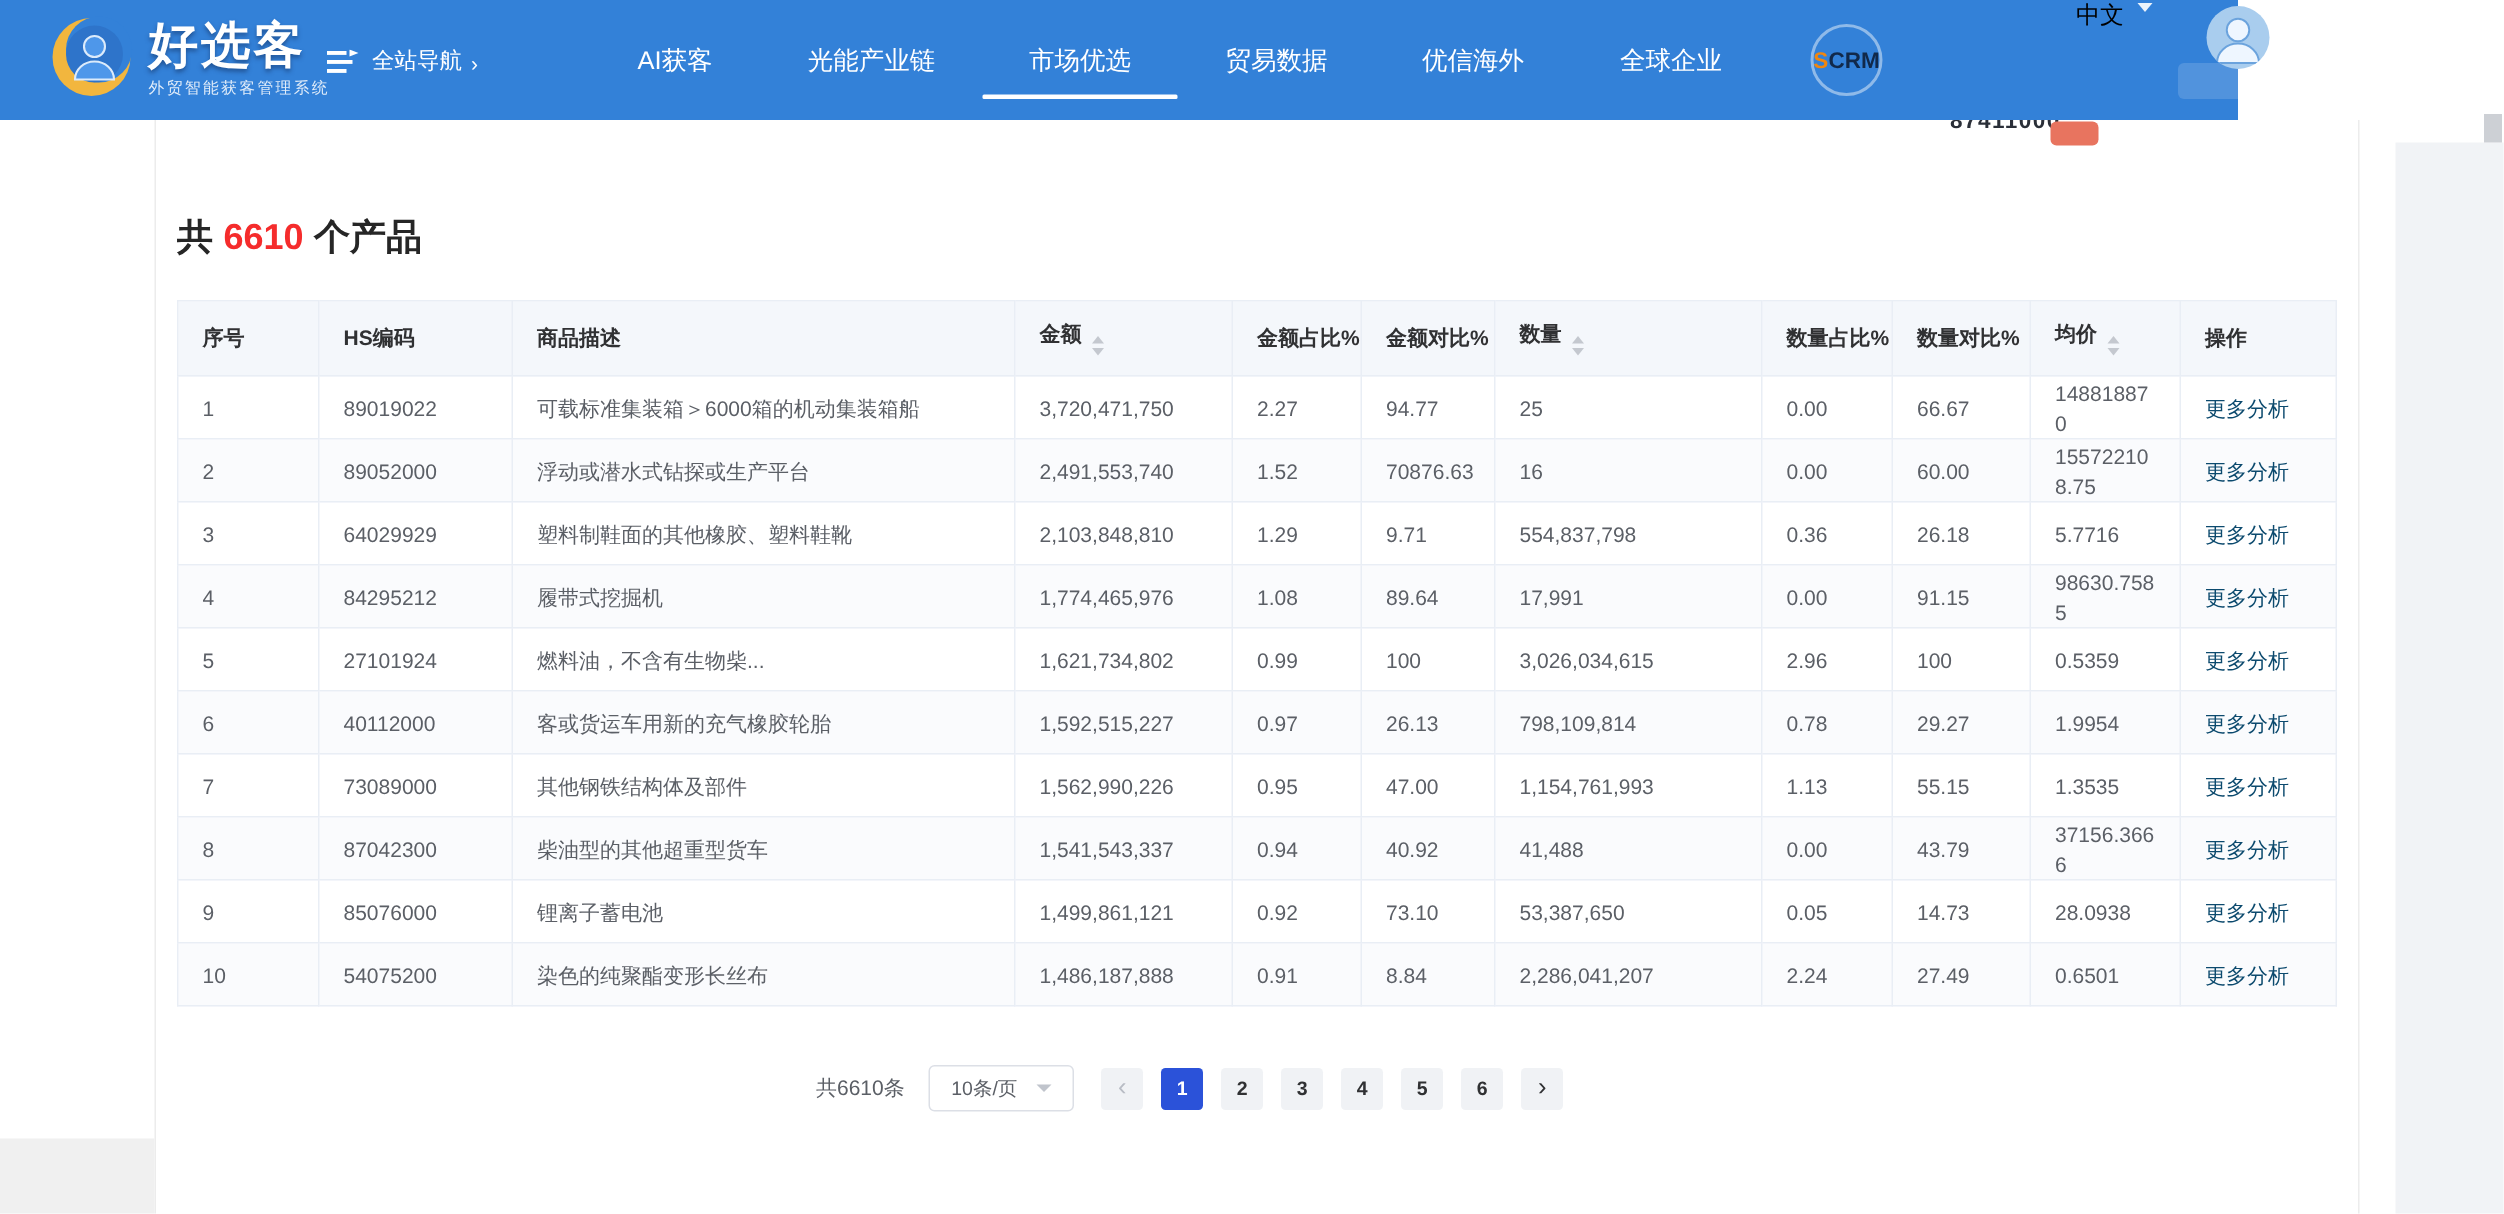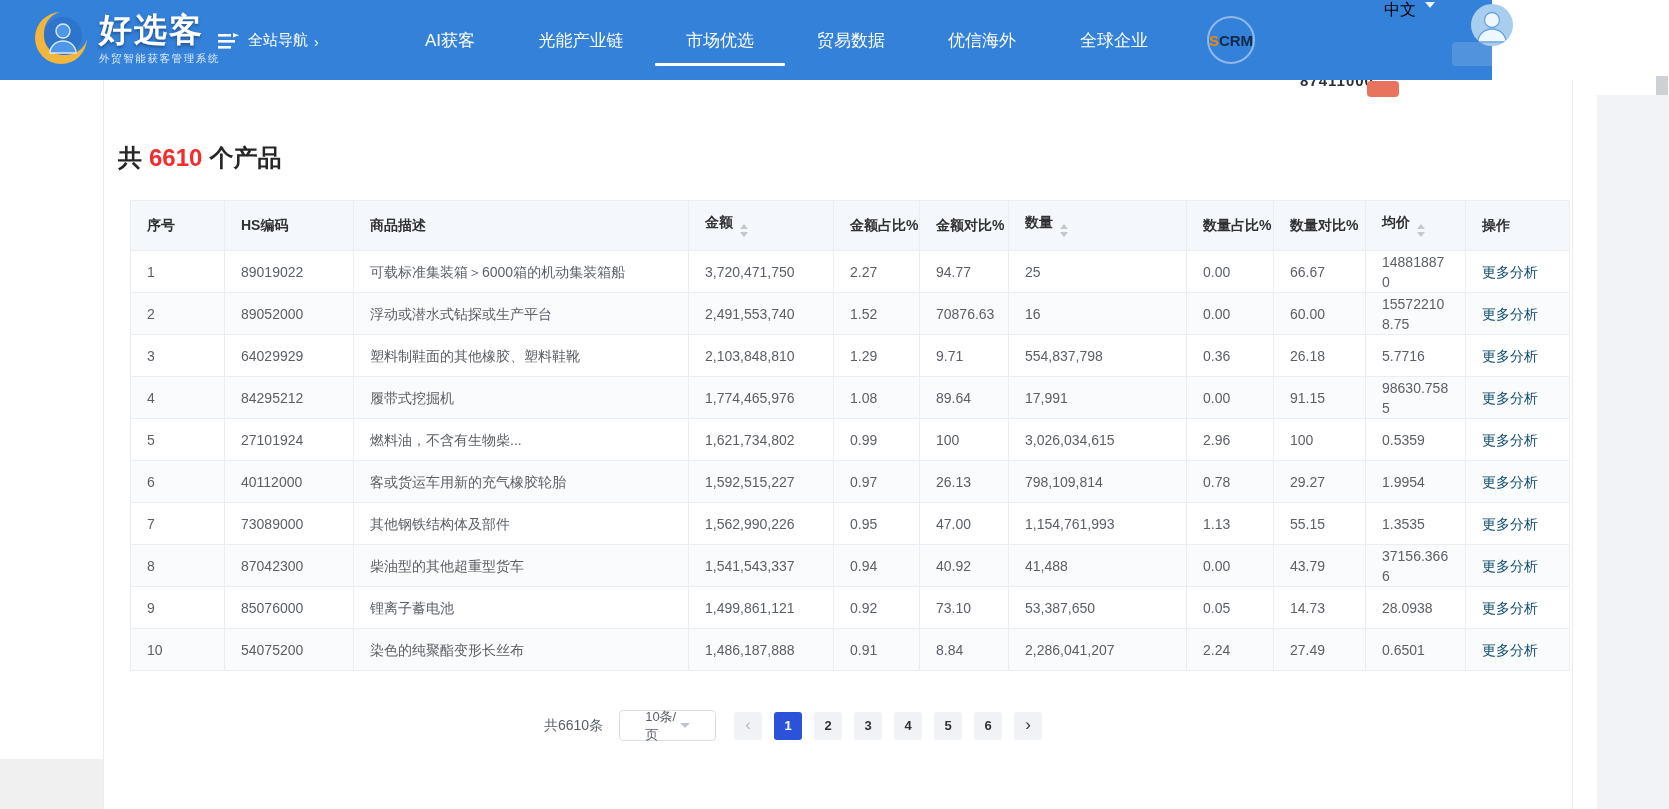--- a/index.html
+++ b/index.html
@@ -49,41 +49,41 @@
           border-left:1px solid #ececec; border-right:1px solid #ececec; }
   .right-strip { position:absolute; left:1597px; top:95px; width:72px; height:714px; background:#f1f3f6; }
   .scroll-nub { position:absolute; left:1656px; top:76px; width:12px; height:19px;
                 background:#cdd0d5; z-index:20; }
   .bottom-left-gap { position:absolute; left:0; top:759px; width:103px; height:50px; background:#f0f0f0; }
 
   .summary { position:absolute; left:14px; top:62px; font-size:24px; font-weight:bold; color:#262626; }
   .summary .count { color:#f52c2c; margin:0 7px; }
 
   
-  .tbl-wrap { position:absolute; left:14px; top:120px;margin-left:12px; }
+  .tbl-wrap { position:absolute; left:14px; top:120px; }
   table { border-collapse:collapse; table-layout:fixed; width:1439px; font-size:14px; color:#5b5f66; }
   th,td { border:1px solid #e9eef5; padding:0 16px; text-align:left; vertical-align:middle; }
   thead th { background:#f4f7fb; color:#303133; font-weight:bold; height:50px; white-space:nowrap; }
   tbody td { height:42px; line-height:20px; }
   tbody tr:nth-child(even) td { background:#fafbfd; }
   td.avg { word-break:break-all; }
   .link { color:#0c4a6e; cursor:pointer; }
   .carets { display:inline-flex; flex-direction:column; margin-left:7px; vertical-align:-2px; }
   .carets i { display:block; width:0; height:0; }
   .caret-up { border-left:4px solid transparent; border-right:4px solid transparent;
               border-bottom:5px solid #c4c8cf; margin-bottom:3px; }
   .caret-down { border-left:4px solid transparent; border-right:4px solid transparent;
                 border-top:5px solid #c4c8cf; }
 
   
   .pagination { position:absolute; left:440px; top:630px; display:flex; align-items:center;
                 font-size:14px; color:#5b5f66; }
   .pg-total { margin-right:16px; }
   .page-size { width:97px; height:31px; border:1px solid #dcdfe6; border-radius:4px; background:#fff;
-               display:flex; align-items:center; justify-content:space-between; padding:0 25px;
+               display:flex; align-items:center; justify-content:space-between; padding:0 14px;
                font-size:13px; color:#5b5f66; cursor:pointer; }
   .page-size .chev { width:0; height:0; border-left:5px solid transparent; border-right:5px solid transparent;
                      border-top:5px solid #c0c4cc; }
   .pg-buttons { display:flex; align-items:center; margin-left:6px; }
   .pg-btn { min-width:28px; height:28px; padding:0 4px; border-radius:3px; background:#f0f2f5;
             color:#303133; display:flex; align-items:center; justify-content:center;
             margin-left:12px; font-weight:bold; font-size:13px; cursor:pointer; }
   .pg-btn.active { background:#2b52d9; color:#ffffff; }
   .pg-btn.nav-arrow { font-size:17px; font-weight:normal; padding-bottom:2px; }
   .pg-btn.prev { color:#b8bcc4; }

